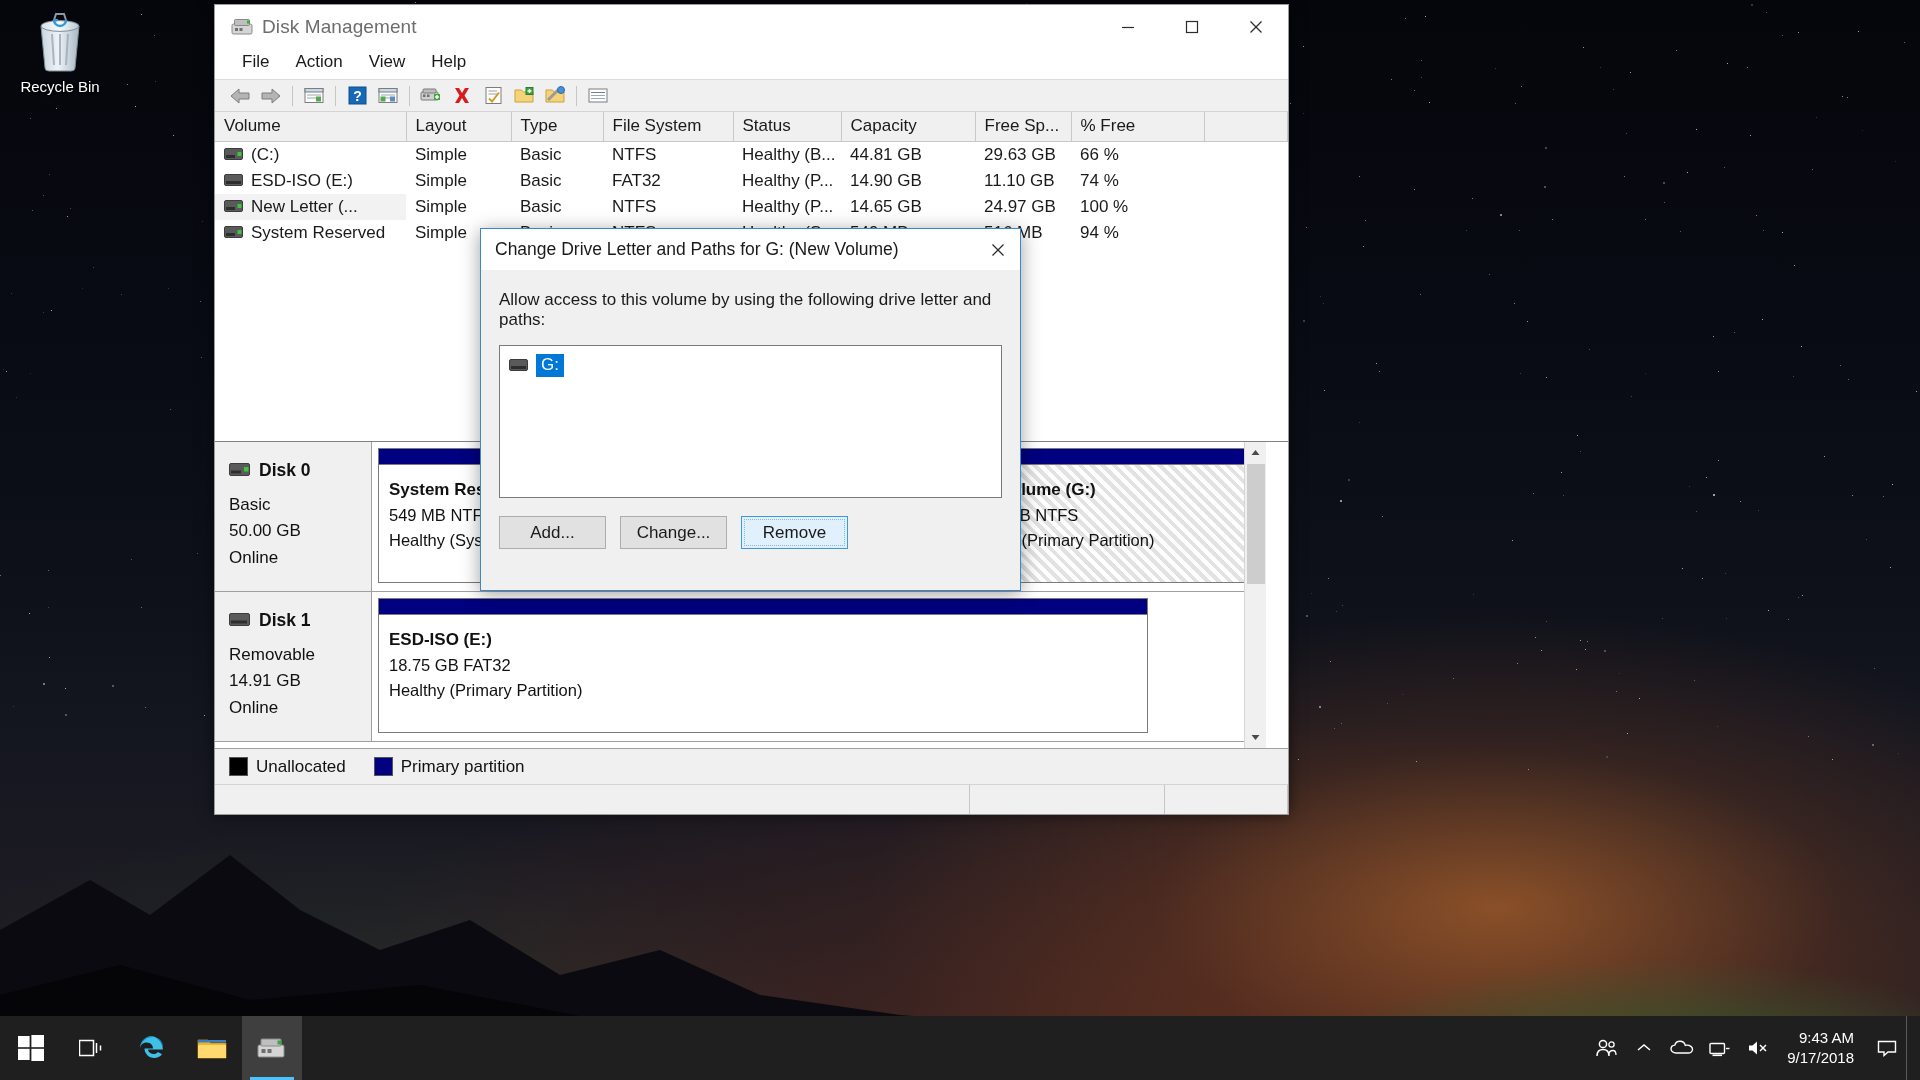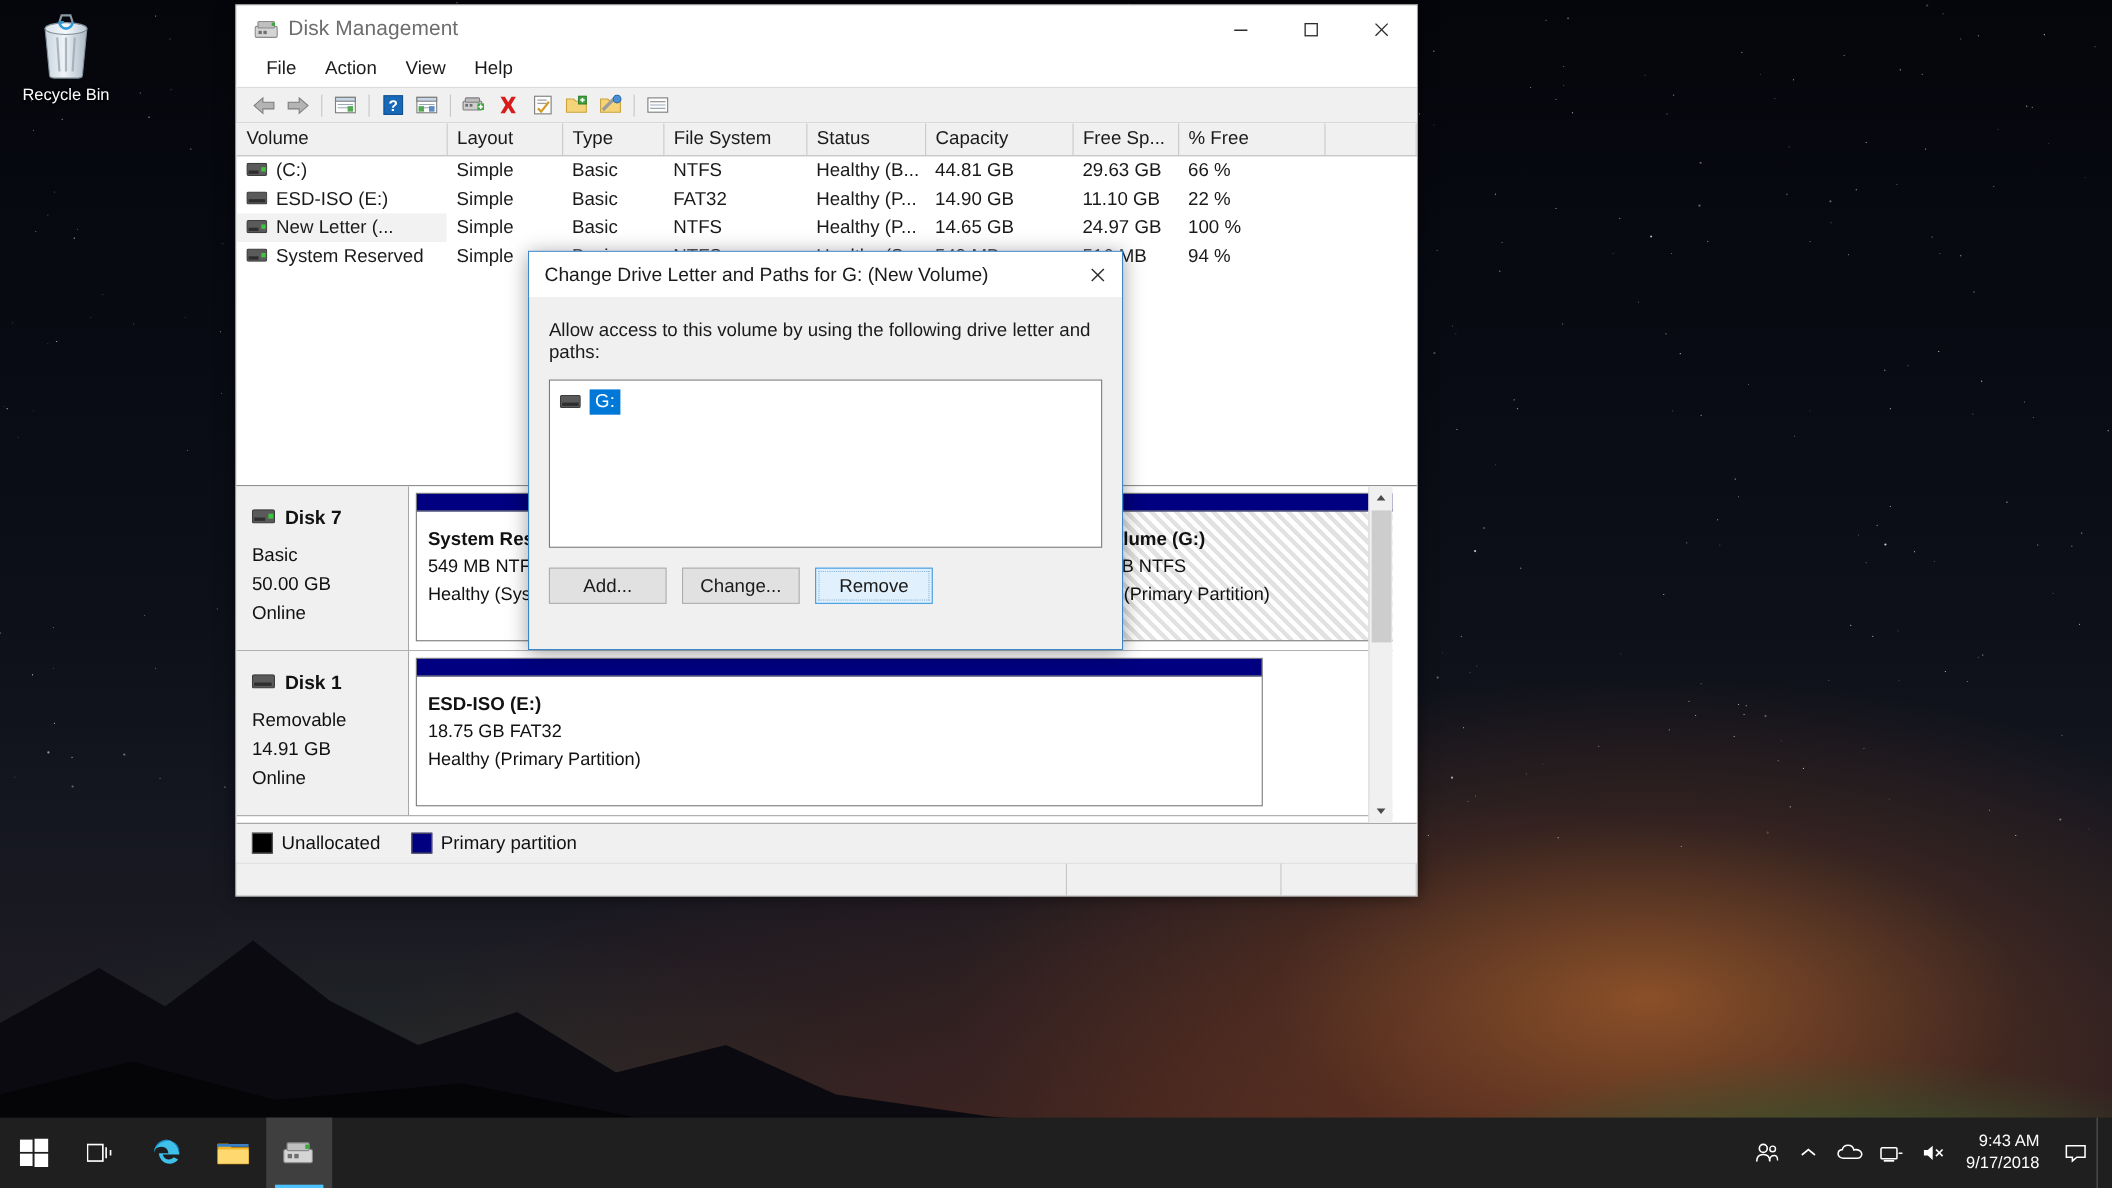--- a/index.html
+++ b/index.html
@@ -897,21 +897,21 @@
               </span>
               <span>ESD-ISO (E:)</span>
             </span>
           </td>
           <td>Simple</td>
           <td>Basic</td>
           <td>FAT32</td>
           <td>Healthy (P...</td>
           <td>14.90 GB</td>
           <td>11.10 GB</td>
-          <td>22 %</td>
+          <td>74 %</td>
           <td></td>
         </tr>
         <tr class="vol-row selected">
           <td class="c-vol">
             <span class="vol-cell-inner">
               <span class="drive-ico">
                 <svg width="19" height="12" viewBox="0 0 19 12">
                     <rect x="0.5" y="0.5" width="18" height="11" rx="1.5" fill="#5a5a5a" stroke="#3c3c3c"></rect>
                     <rect x="2" y="7" width="9" height="3" fill="#2e2e2e"></rect>
                     <rect x="13.5" y="4" width="4" height="4" fill="#3fc43f"></rect>
@@ -961,21 +961,21 @@
       <div class="disk-row">
         <div class="disk-info">
           <div class="dh">
             <span>
               <svg width="21" height="13" viewBox="0 0 21 13">
                   <rect x="0.5" y="0.5" width="20" height="12" rx="1.5" fill="#5a5a5a" stroke="#3c3c3c"></rect>
                   <rect x="2" y="7.5" width="10" height="3" fill="#2e2e2e"></rect>
                   <rect x="15" y="4" width="4.5" height="4.5" fill="#3fc43f"></rect>
                 </svg>
             </span>
-            <b>Disk 7</b>
+            <b>Disk 0</b>
           </div>
           <div class="dline">Basic</div>
           <div class="dline">50.00 GB</div>
           <div class="dline">Online</div>
         </div>
         <div class="disk-parts">
           <div class="part" style="width:208px">
             <div class="bar"></div>
             <div class="ptxt">
               <b>System Reserved</b><br>

